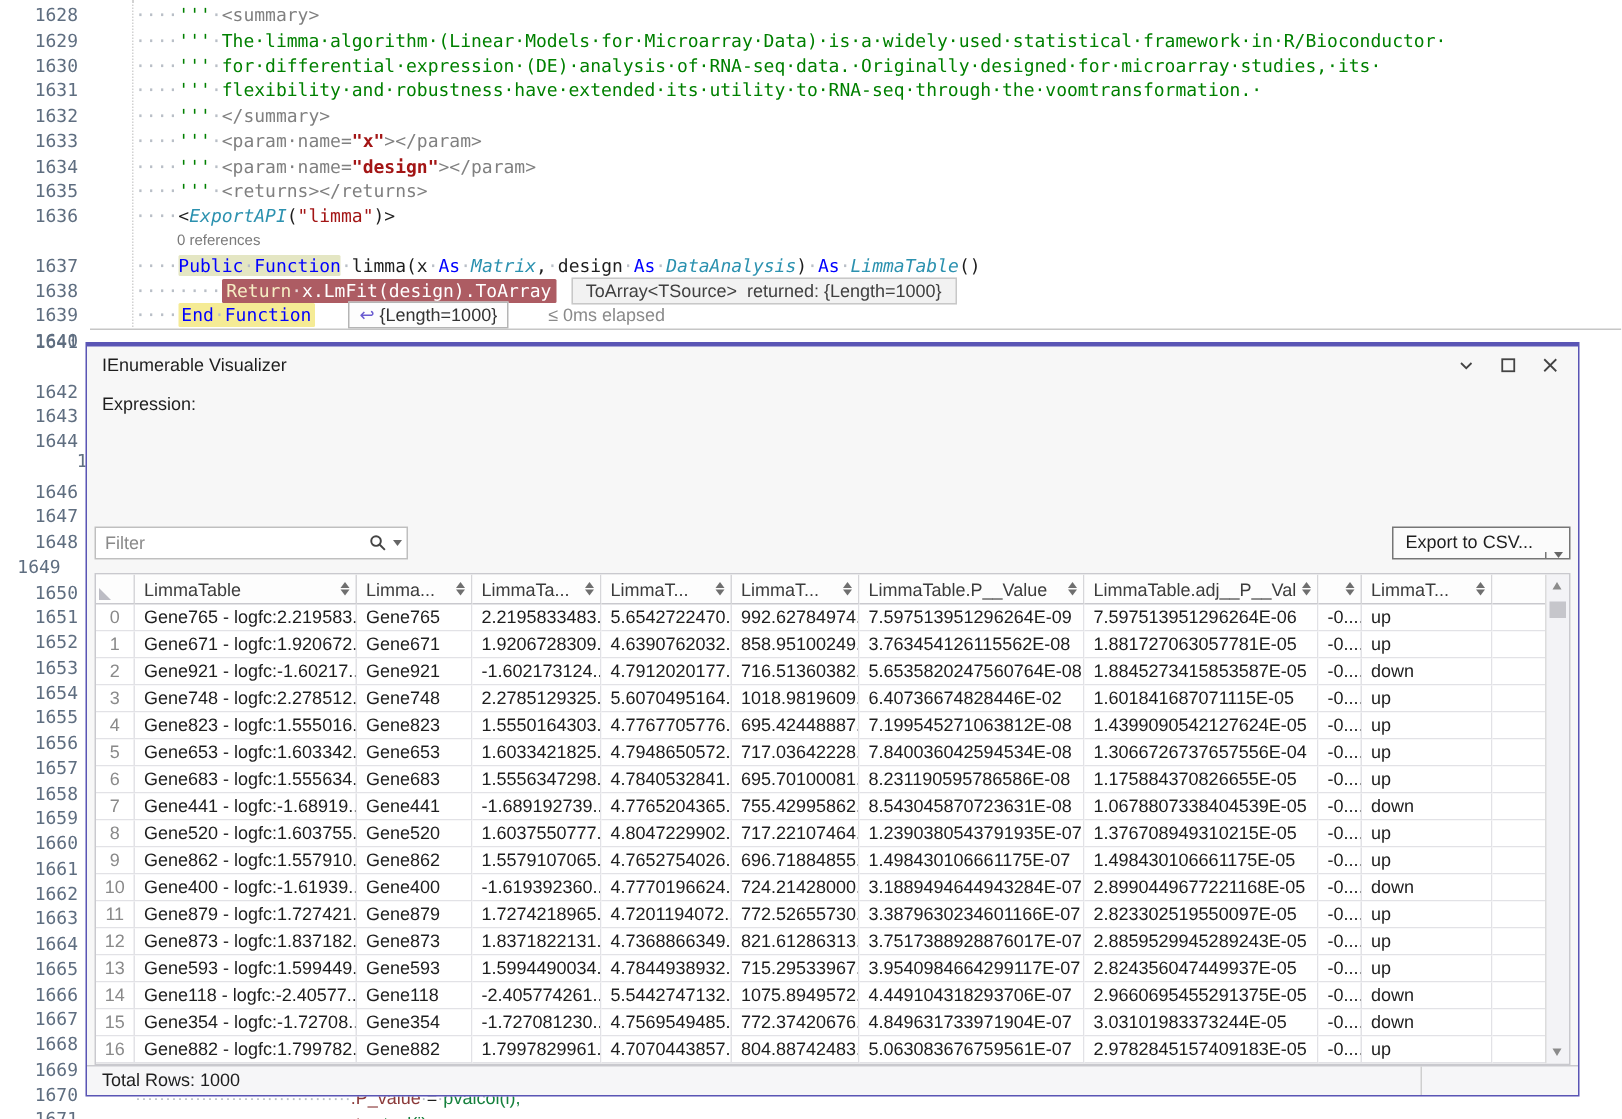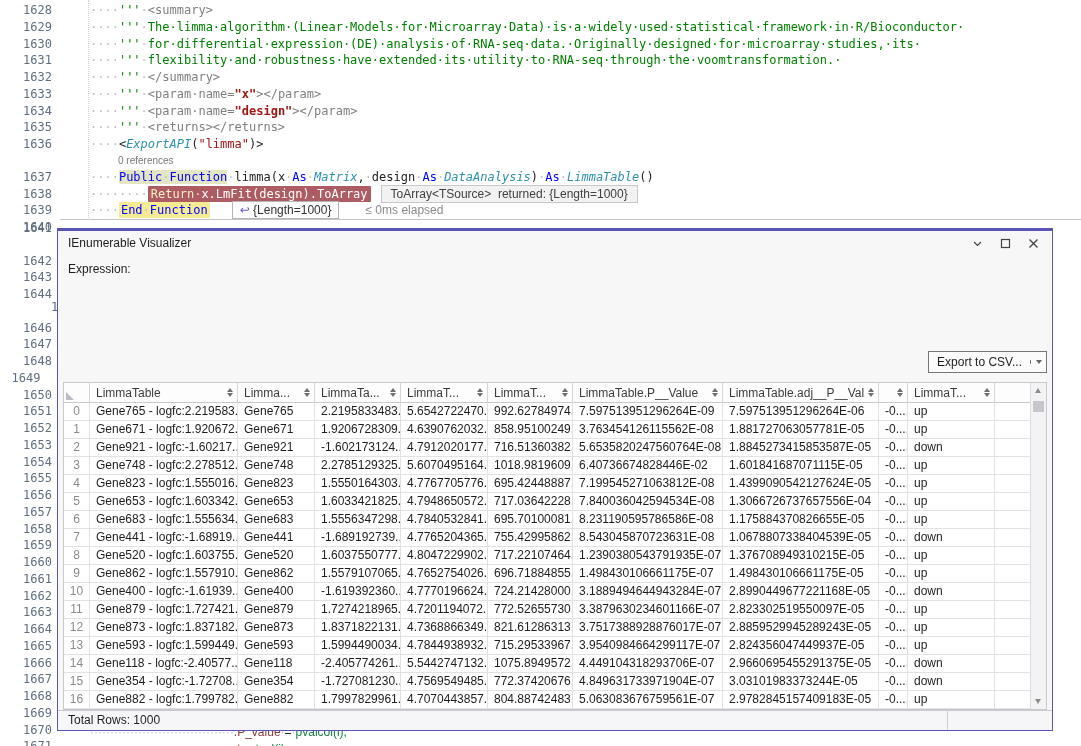--- a/index.html
+++ b/index.html
@@ -67,21 +67,21 @@
   #filter-wrap{position:absolute;left:5px;top:120px;width:209px;height:22px;box-sizing:border-box;
                background:#fff;border:1px solid #bfbfbf;}
   #filter-input{position:absolute;inset:0;border:none;outline:none;background:transparent;
                 font-family:"Liberation Sans",sans-serif;font-size:12px;padding:0 34px 0 6px;color:#333;}
   #filter-input::placeholder{color:#8a8a8a;}
   #filter-icons{position:absolute;right:3px;top:0;height:100%;display:flex;align-items:center;gap:4px;}
   .caret-dn{width:0;height:0;border-left:3.5px solid transparent;border-right:3.5px solid transparent;
             border-top:4px solid #666;}
 
   #export-btn{position:absolute;right:5px;top:120px;height:22px;box-sizing:border-box;
-              display:flex;align-items:center;border:1px solid #767676;background:#fbfbfb;}
+              display:flex;align-items:flex-end;border:1px solid #767676;background:#fbfbfb;}
   #export-label{padding:3px 8px;line-height:15px;color:#1e1e1e;}
   #export-caret{width:15px;border-left:1px solid #767676;display:flex;align-items:center;justify-content:center;}
 
   #table-wrap{position:absolute;left:5px;top:151px;width:984px;height:328px;box-sizing:border-box;
               border:1px solid #c9c9ce;background:#fff;overflow:hidden;}
   #data-grid{position:absolute;left:0;top:0;width:967px;height:100%;display:grid;
              grid-template-columns:26px 148px 77px 86px 87px 85px 150px 156px 29px 87px 1fr;
              grid-template-rows:20px;grid-auto-rows:18px;overflow:hidden;}
   .hc{background:#fdfdfd;border-right:1px solid #d6d6d9;border-bottom:1px solid #c9c9ce;
       display:flex;align-items:center;justify-content:space-between;
@@ -187,20 +187,30 @@
         <svg width="11" height="11" viewBox="0 0 11 11">
             <line x1="1.5" y1="1.5" x2="9.5" y2="9.5" stroke="#444" stroke-width="1.2"></line>
             <line x1="9.5" y1="1.5" x2="1.5" y2="9.5" stroke="#444" stroke-width="1.2"></line>
           </svg>
       </span>
     </div>
 
     <div id="expr-label">Expression:</div>
 
 
+    <div id="filter-wrap">
+      <input id="filter-input" type="text" placeholder="Filter" style="">
+      <span id="filter-icons">
+        <svg width="12" height="12" viewBox="0 0 12 12">
+            <circle cx="4.7" cy="4.7" r="3.2" fill="none" stroke="#444" stroke-width="1.3"></circle>
+            <line x1="7.2" y1="7.2" x2="10.6" y2="10.6" stroke="#444" stroke-width="1.3"></line>
+          </svg>
+        <span class="caret-dn"></span>
+      </span>
+    </div>
 
     <div id="export-btn">
       <span id="export-label">Export to CSV...</span>
       <span id="export-caret">
           <span class="caret-dn"></span>
         </span>
     </div>
 
     <div id="table-wrap">
       <div id="data-grid">

